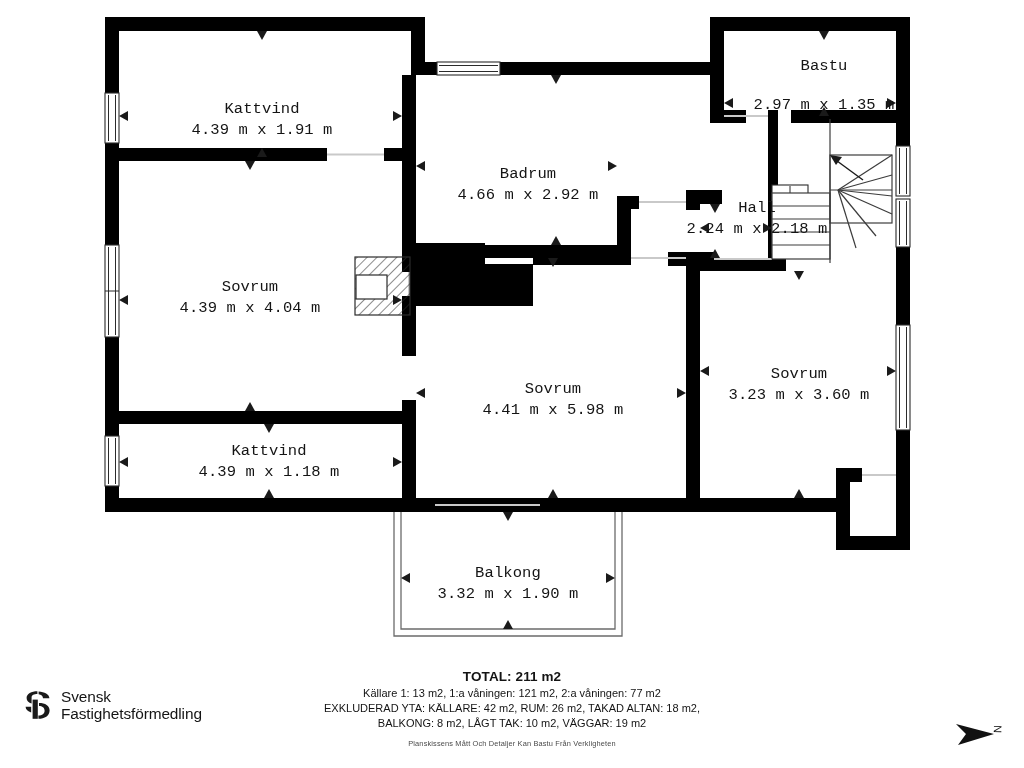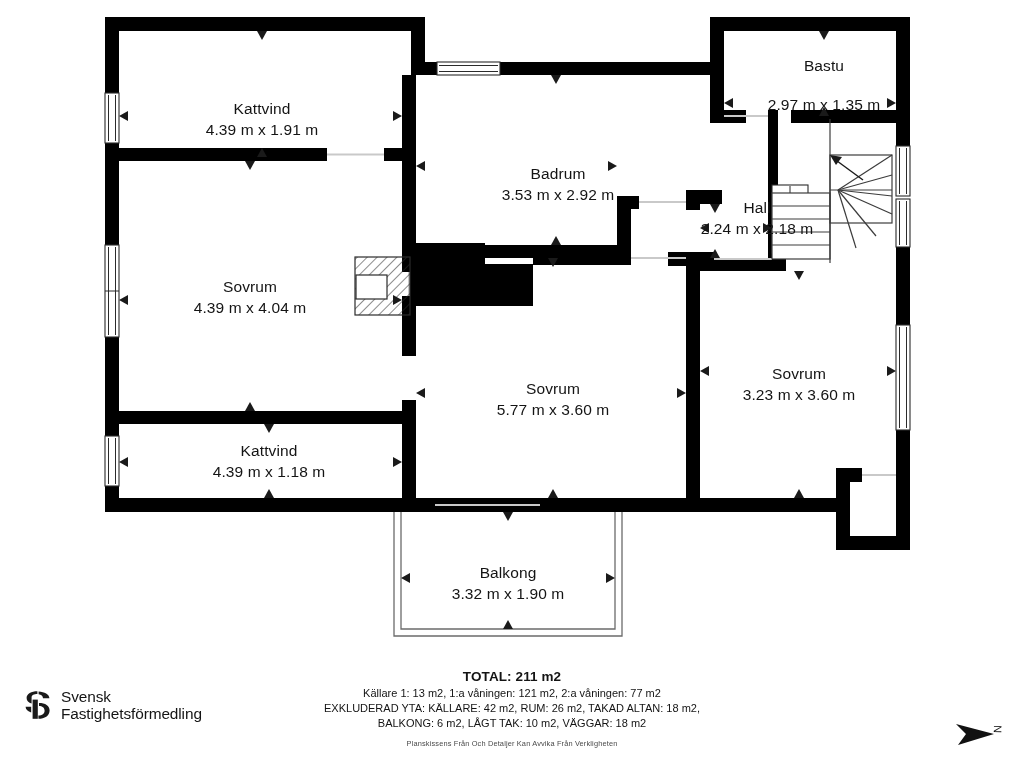--- a/index.html
+++ b/index.html
@@ -24,21 +24,21 @@
   svg#plan-svg {
     position: absolute;
     left: 0; top: 0;
     width: 1024px;
     height: 768px;
     display: block;
   }
   .room-label {
     position: absolute;
     text-align: center;
-    font-family: Liberation Sans, sans-serif;
+    font-family: Liberation Mono, monospace;
     color: #141414;
     line-height: 1.34;
     white-space: nowrap;
     transform: translate(-50%, -50%);
     pointer-events: none;
   }
   .room-label .rl-name {
     display: block;
     font-size: 15.5px;
     letter-spacing: .1px;
@@ -345,58 +345,58 @@
   <div class="room-label" style="left:250px; top:298px;">
     <span class="rl-name">Sovrum</span>
     <span class="rl-dim">4.39 m x 4.04 m</span>
   </div>
 
   <div class="room-label" style="left:269px; top:462px;">
     <span class="rl-name">Kattvind</span>
     <span class="rl-dim">4.39 m x 1.18 m</span>
   </div>
 
-  <div class="room-label" style="left:558px; top:185px;">
+  <div class="room-label" style="left:528px; top:185px;">
     <span class="rl-name">Badrum</span>
-    <span class="rl-dim">3.53 m x 2.92 m</span>
+    <span class="rl-dim">4.66 m x 2.92 m</span>
   </div>
 
   <div class="room-label" style="left:757px; top:219px;">
     <span class="rl-name">Hall</span>
     <span class="rl-dim">2.24 m x 2.18 m</span>
   </div>
 
   <div class="room-label" style="left:824px; top:66px;">
     <span class="rl-name">Bastu</span>
   </div>
   <div class="room-label" style="left:824px; top:105px;">
     <span class="rl-dim">2.97 m x 1.35 m</span>
   </div>
 
   <div class="room-label" style="left:553px; top:400px;">
     <span class="rl-name">Sovrum</span>
-    <span class="rl-dim">5.77 m x 3.60 m</span>
+    <span class="rl-dim">4.41 m x 5.98 m</span>
   </div>
 
   <div class="room-label" style="left:799px; top:385px;">
     <span class="rl-name">Sovrum</span>
     <span class="rl-dim">3.23 m x 3.60 m</span>
   </div>
 
   <div class="room-label" style="left:508px; top:584px;">
     <span class="rl-name">Balkong</span>
     <span class="rl-dim">3.32 m x 1.90 m</span>
   </div>
 
   <div id="summary">
     <div class="total">TOTAL: 211 m2</div>
     <div class="sub">Källare 1: 13 m2, 1:a våningen: 121 m2, 2:a våningen: 77 m2</div>
     <div class="sub">EXKLUDERAD YTA: KÄLLARE: 42 m2, RUM: 26 m2, TAKAD ALTAN: 18 m2,</div>
-    <div class="sub">BALKONG: 6 m2, LÅGT TAK: 10 m2, VÄGGAR: 18 m2</div>
-    <div class="disclaimer">Planskissens Från Och Detaljer Kan Avvika Från Verkligheten</div>
+    <div class="sub">BALKONG: 8 m2, LÅGT TAK: 10 m2, VÄGGAR: 19 m2</div>
+    <div class="disclaimer">Planskissens Mått Och Detaljer Kan Bastu Från Verkligheten</div>
   </div>
 
   <div id="brand-logo">
     <svg class="mark" viewBox="0 0 28 30">
       <path d="M13.4 1.2 C7.4 1.2 2.6 3.6 2.6 8.0 C2.6 11.0 4.6 12.6 7.6 13.4 L7.6 7.4 C7.6 5.1 10.0 4.0 13.4 4.0 Z" fill="#1a1a1a"></path>
       <path d="M14.6 1.4 C20.4 1.9 25.4 4.2 25.4 8.2 L19.0 8.2 C19.0 6.0 17.2 4.6 14.6 4.2 Z" fill="#1a1a1a"></path>
       <rect x="8.6" y="9.6" width="5.2" height="19.2" fill="#1a1a1a"></rect>
       <path d="M15.0 13.0 C21.2 13.0 25.6 15.6 25.6 20.4 C25.6 25.6 20.6 28.8 14.4 28.8 L14.4 25.6 C18.2 25.6 20.6 23.8 20.6 20.8 C20.6 17.6 18.2 16.0 15.0 16.0 Z" fill="#1a1a1a"></path>
       <path d="M7.2 16.8 L7.2 22.6 C4.0 21.6 1.6 19.6 1.6 16.8 Z" fill="#1a1a1a"></path>
     </svg>

